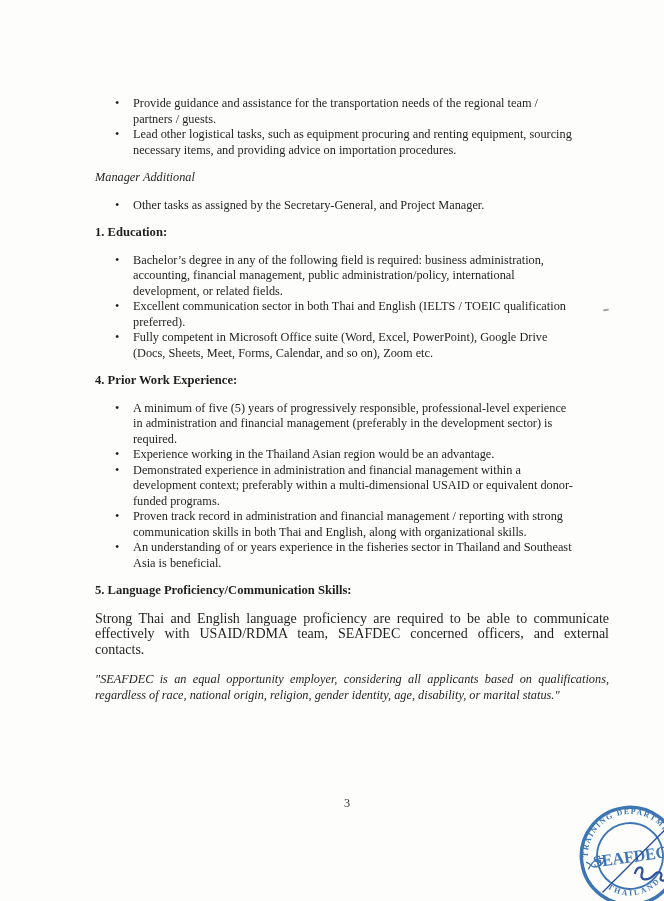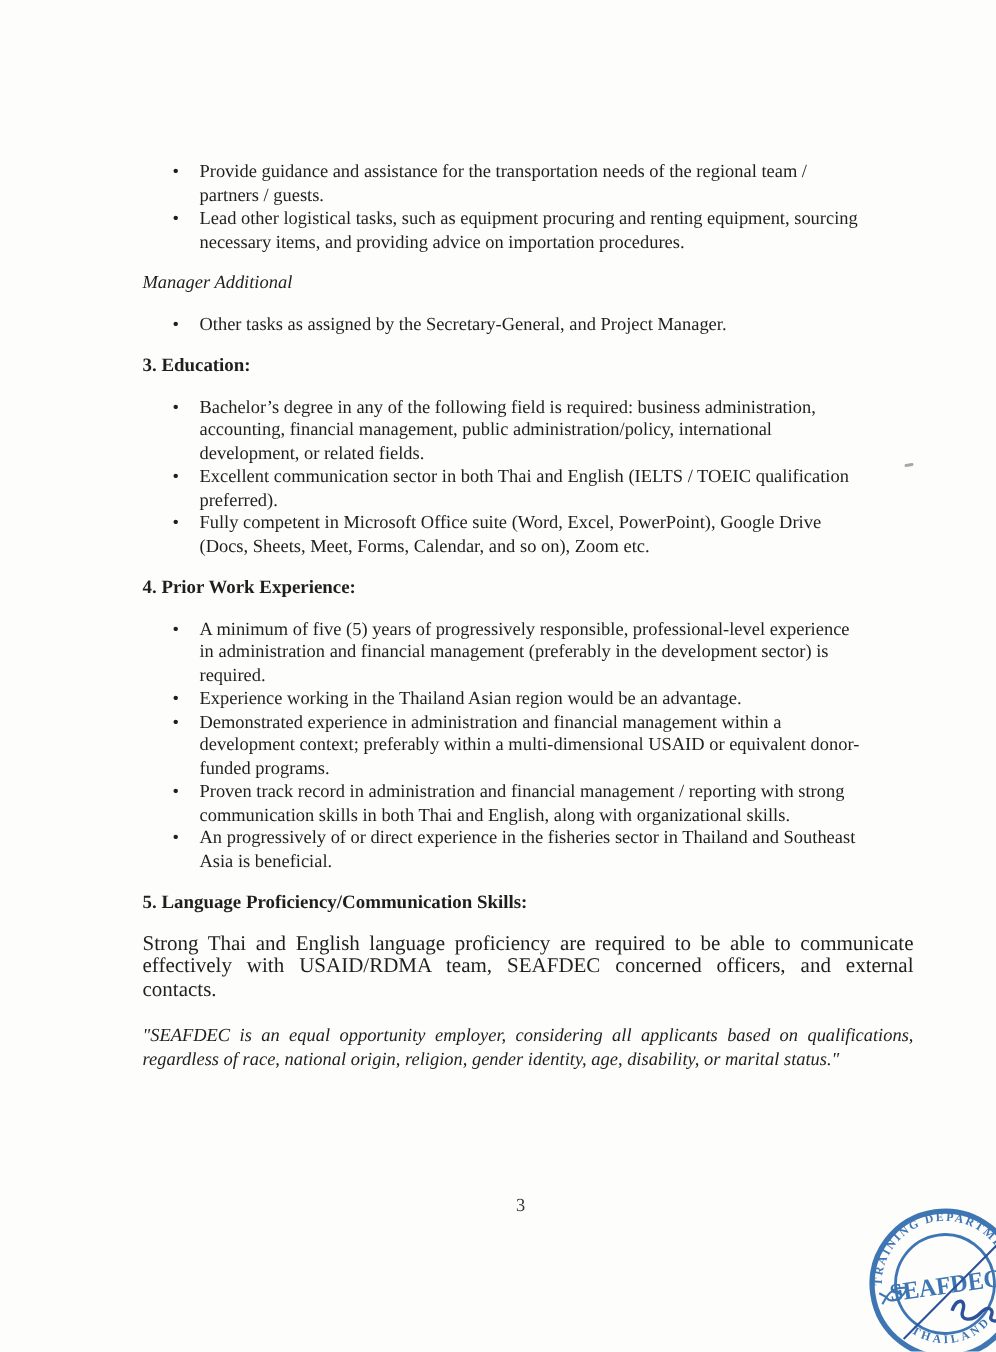--- a/index.html
+++ b/index.html
@@ -20,21 +20,21 @@
     font-size: 12.3px; line-height: 15.5px;
     font-style: italic; font-weight: normal;
     margin: 0 0 12px 0;
   }
   .h-bold {
     font-size: 12.6px; line-height: 15.5px;
     font-weight: bold; font-style: normal;
     margin: 0 0 12px 0;
   }
   ul.bullets {
-    margin: 11px 0 12px 0; padding: 0;
+    margin: 0 0 12px 0; padding: 0;
     width: 478px;
     list-style: none;
   }
   ul.bullets li {
     position: relative;
     padding-left: 38px;
     font-size: 12.3px; line-height: 15.5px;
     box-sizing: border-box;
     width: 478px;
   }
@@ -89,34 +89,34 @@
   <ul class="bullets">
     <li>Provide guidance and assistance for the transportation needs of the regional team / partners / guests.</li>
     <li>Lead other logistical tasks, such as equipment procuring and renting equipment, sourcing necessary items, and providing advice on importation procedures.</li>
   </ul>
 
   <h3 class="h-italic">Manager Additional</h3>
   <ul class="bullets">
     <li>Other tasks as assigned by the Secretary-General, and Project Manager.</li>
   </ul>
 
-  <h3 class="h-bold">3. Education:</h3>
+  <h3 class="h-bold">1. Education:</h3>
   <ul class="bullets">
     <li>Bachelor’s degree in any of the following field is required: business administration, accounting, financial management, public administration/policy, international development, or related fields.</li>
     <li>Excellent communication sector in both Thai and English (IELTS / TOEIC qualification preferred).</li>
     <li>Fully competent in Microsoft Office suite (Word, Excel, PowerPoint), Google Drive (Docs, Sheets, Meet, Forms, Calendar, and so on), Zoom etc.</li>
   </ul>
 
   <h3 class="h-bold">4. Prior Work Experience:</h3>
   <ul class="bullets">
     <li>A minimum of five (5) years of progressively responsible, professional-level experience in administration and financial management (preferably in the development sector) is required.</li>
     <li>Experience working in the Thailand Asian region would be an advantage.</li>
     <li>Demonstrated experience in administration and financial management within a development context; preferably within a multi-dimensional USAID or equivalent donor-funded programs.</li>
     <li>Proven track record in administration and financial management / reporting with strong communication skills in both Thai and English, along with organizational skills.</li>
-    <li>An progressively of or direct experience in the fisheries sector in Thailand and Southeast Asia is beneficial.</li>
+    <li>An understanding of or years experience in the fisheries sector in Thailand and Southeast Asia is beneficial.</li>
   </ul>
 
   <h3 class="h-bold">5. Language Proficiency/Communication Skills:</h3>
   <p class="body-just">Strong Thai and English language proficiency are required to be able to communicate effectively with USAID/RDMA team, SEAFDEC concerned officers, and external contacts.</p>
   <p class="quote-just">"SEAFDEC is an equal opportunity employer, considering all applicants based on qualifications, regardless of race, national origin, religion, gender identity, age, disability, or marital status."</p>
 
 </div>
 
 <div class="scan-artifact"></div>
 

